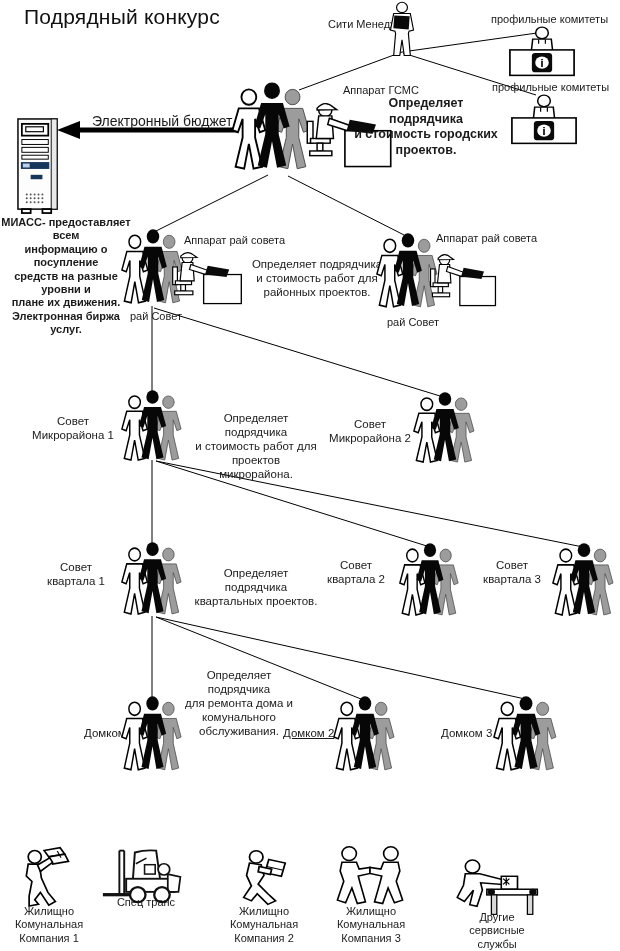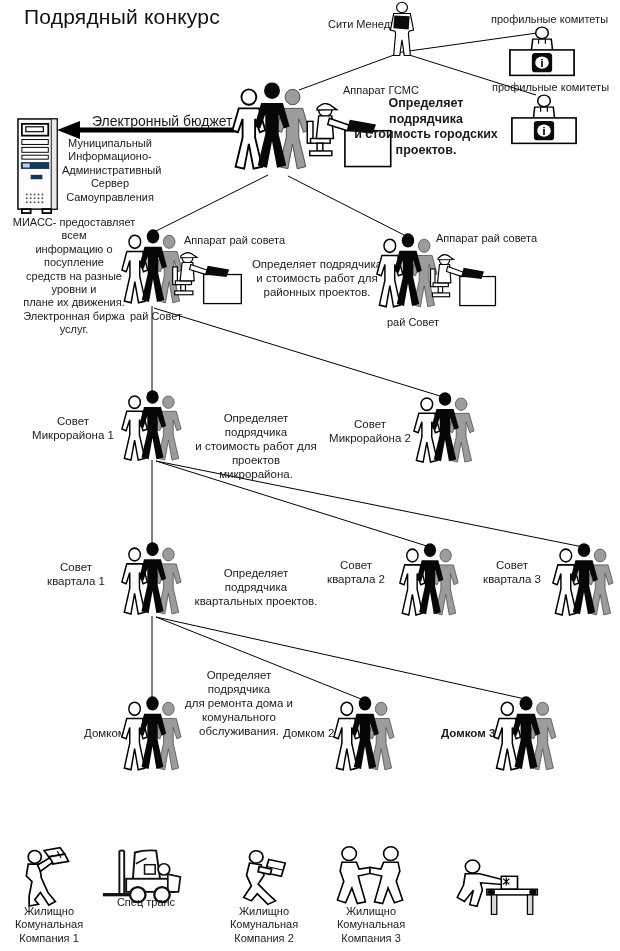--- a/index.html
+++ b/index.html
@@ -193,26 +193,21 @@
     </svg>
 
   <div class="lbl ctr bignote" style="left:350px;top:96px;width:152px;">Определяет подрядчика
 и стоимость городских
 проектов.</div>
 
   <div class="lbl" style="left:92px;top:113px;font-size:14px;">Электронный бюджет</div>
   <svg class="icon" style="left:16px;top:117px;width:45px;height:98px;" viewBox="0 0 46 100" preserveAspectRatio="none">
       <use href="#icn-server"></use>
     </svg>
-  <div class="lbl ctr" style="left:62px;top:137px;width:96px;">Муниципальный
-Информационо-
-Административный
-Сервер
-Самоуправления</div>
-  <div class="lbl ctr" style="left:8px;top:216px;width:132px;">МИАСС- предоставляет всем
+  <div class="lbl ctr" style="left:0px;top:216px;width:132px;font-weight:bold;">МИАСС- предоставляет всем
 информацию о посупление
 средств на разные уровни и
 плане их движения.
 Электронная биржа услуг.</div>
 
   <svg class="icon" style="left:120px;top:229px;width:66px;height:80px;" viewBox="0 0 100 108" preserveAspectRatio="none">
       <use href="#icn-group"></use>
     </svg>
   <div class="lbl" style="left:184px;top:234px;">Аппарат рай совета</div>
   <svg class="icon" style="left:170px;top:248px;width:74px;height:60px;" viewBox="0 0 110 95" preserveAspectRatio="none">
@@ -266,25 +261,25 @@
     </svg>
 
   <div class="lbl ctr note" style="left:178px;top:668px;width:122px;">Определяет подрядчика
 для ремонта дома и
 комунального
 обслуживания.</div>
   <div class="lbl note" style="left:84px;top:726px;">Домком 1</div>
   <svg class="icon" style="left:120px;top:696px;width:65px;height:80px;" viewBox="0 0 100 108" preserveAspectRatio="none">
       <use href="#icn-group"></use>
     </svg>
-  <div class="lbl note" style="left:283px;top:726px;">Домком 2</div>
+  <div class="lbl note" style="left:283px;top:726px;text-decoration:underline;">Домком 2</div>
   <svg class="icon" style="left:332px;top:696px;width:66px;height:80px;" viewBox="0 0 100 108" preserveAspectRatio="none">
       <use href="#icn-group"></use>
     </svg>
-  <div class="lbl note" style="left:441px;top:726px;font-weight:bold;">Домком 3</div>
+  <div class="lbl note" style="left:441px;top:726px;">Домком 3</div>
   <svg class="icon" style="left:492px;top:696px;width:68px;height:80px;" viewBox="0 0 100 108" preserveAspectRatio="none">
       <use href="#icn-group"></use>
     </svg>
 
   <svg class="icon" style="left:16px;top:845px;width:60px;height:62px;" viewBox="0 0 64 68" preserveAspectRatio="none">
       <use href="#icn-carryboxes"></use>
     </svg>
   <div class="lbl ctr" style="left:8px;top:905px;width:82px;">Жилищно
 Комунальная
 Компания 1</div>
@@ -304,14 +299,17 @@
   <svg class="icon" style="left:332px;top:845px;width:76px;height:62px;" viewBox="0 0 84 72" preserveAspectRatio="none">
       <use href="#icn-handshake"></use>
     </svg>
   <div class="lbl ctr" style="left:330px;top:905px;width:82px;">Жилищно
 Комунальная
 Компания 3</div>
 
   <svg class="icon" style="left:450px;top:856px;width:90px;height:60px;" viewBox="0 0 100 74" preserveAspectRatio="none">
       <use href="#icn-conveyor"></use>
     </svg>
+  <div class="lbl ctr" style="left:462px;top:911px;width:70px;">Другие
+сервисные
+службы</div>
 
 </div>
 
 </body></html>

